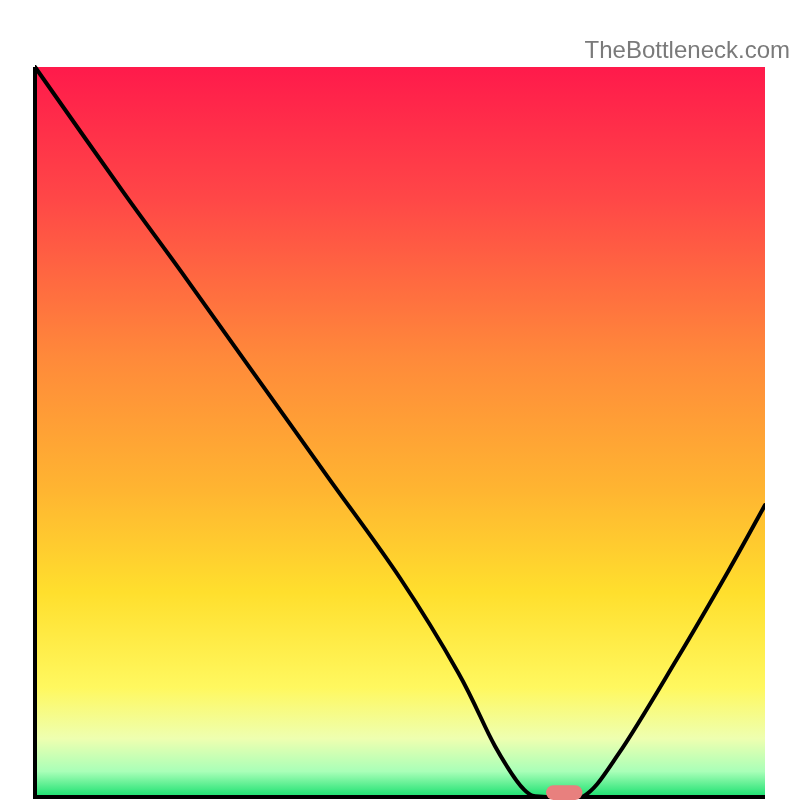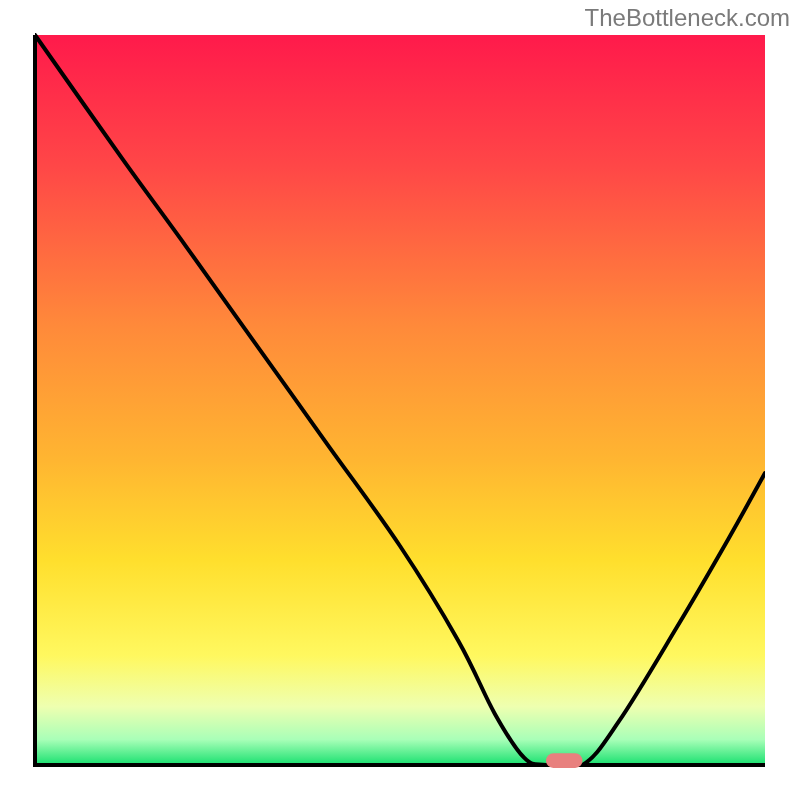--- a/index.html
+++ b/index.html
@@ -7,20 +7,21 @@
     padding: 0;
     width: 800px;
     height: 800px;
     background: #ffffff;
     font-family: Arial, Helvetica, sans-serif;
   }
   .stage {
     position: relative;
     width: 800px;
     height: 704px;
+    margin-top: 32px;
   }
   .watermark {
     position: absolute;
     top: 4px;
     right: 10px;
     font-size: 24px;
     font-weight: 500;
     color: #7a7a7a;
     z-index: 5;
     font-family: Arial, sans-serif;

